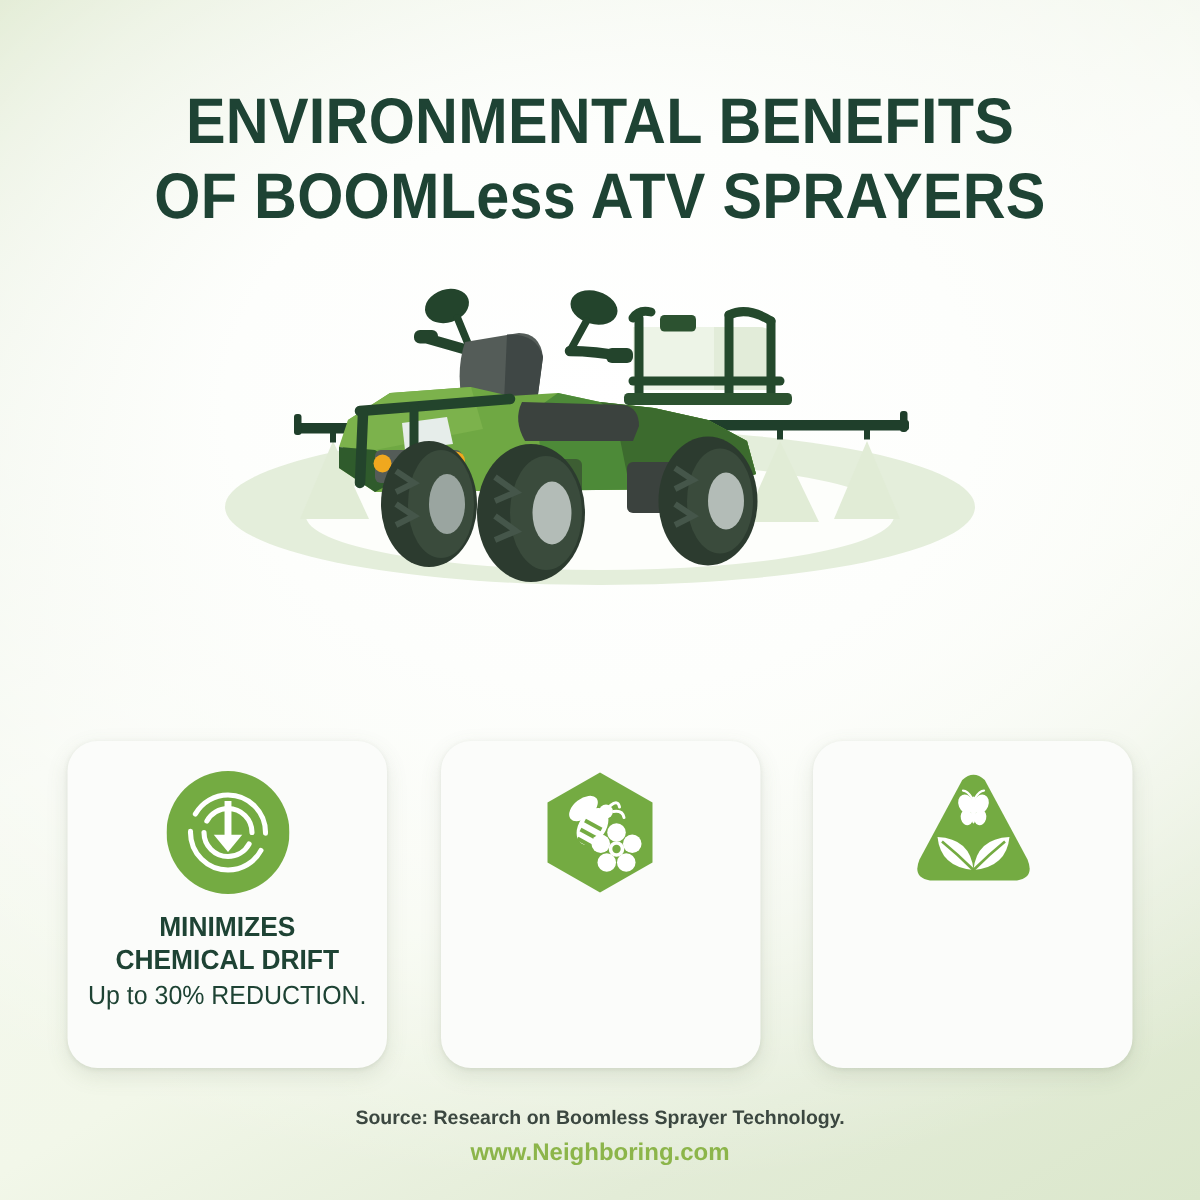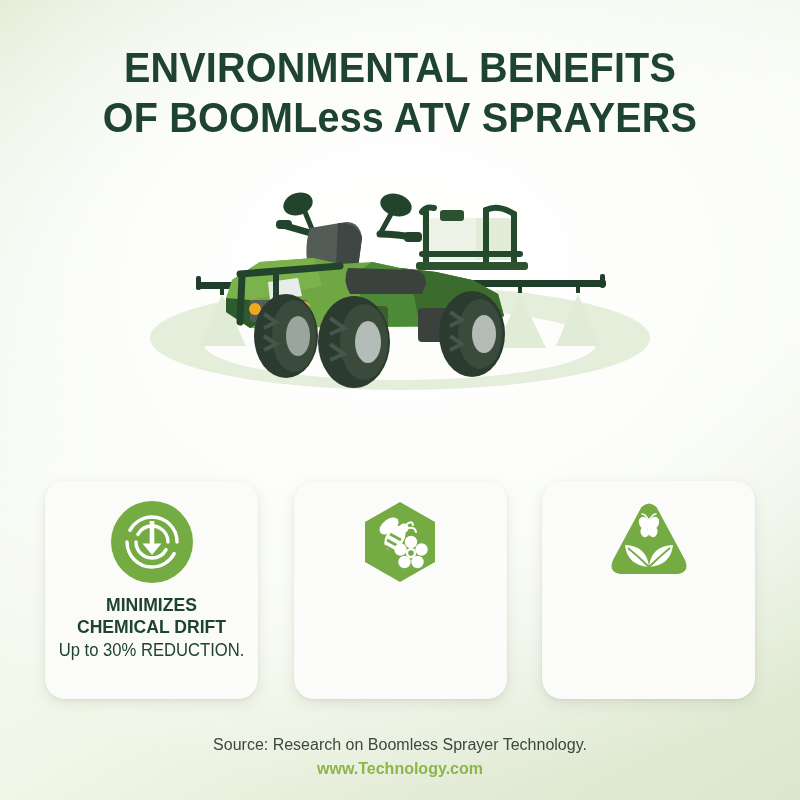--- a/index.html
+++ b/index.html
@@ -21,21 +21,21 @@
     box-sizing: border-box;
     background:
       radial-gradient(120% 90% at 50% 34%, #ffffff 0%, #fdfefc 26%, rgba(255,255,255,0.55) 48%, rgba(255,255,255,0) 72%),
       linear-gradient(150deg, #d5e3c1 0%, #e7efdd 22%, #f4f8ee 42%, #f2f7e9 62%, #e3ecd7 82%, #dbe7cc 100%);
     overflow: hidden;
   }
 
   
   .title-block {
     position: absolute;
-    top: 42px;
+    top: 56px;
     left: 0;
     width: 800px;
     text-align: center;
   }
   .title-line {
     font-size: 43px;
     line-height: 50px;
     font-weight: bold;
     letter-spacing: 0.2px;
     color: #1e4334;
@@ -58,21 +58,21 @@
   }
   .illustration svg {
     display: block;
     width: 600px;
     height: 230px;
   }
 
   
   .cards {
     position: absolute;
-    top: 481px;
+    top: 494px;
     left: 45px;
     width: 710px;
     height: 218px;
     display: flex;
     justify-content: space-between;
   }
   .card {
     position: relative;
     width: 213px;
     height: 218px;
@@ -119,23 +119,23 @@
 
   
   .footer {
     position: absolute;
     top: 735px;
     left: 0;
     width: 800px;
     text-align: center;
   }
   .footer-source {
-    font-size: 16px;
+    font-size: 13px;
     line-height: 20px;
-    font-weight: normal;
+    font-weight: bold;
     color: #3b4740;
   }
   .footer-url {
     font-size: 16px;
     line-height: 23px;
     font-weight: bold;
     color: #8cb54a;
     margin-top: 2px;
   }
 </style>
@@ -311,16 +311,16 @@
           <path d="M41 66 Q31 56 20 47" stroke="#74ab42" stroke-width="1.8" fill="none"></path>
           <path d="M41 66 Q51 56 62 47" stroke="#74ab42" stroke-width="1.8" fill="none"></path>
         </svg>
       </div>
     </div>
 
   </div>
 
   <div class="footer">
     <div class="footer-source">Source: Research on Boomless Sprayer Technology.</div>
-    <div class="footer-url">www.Technology.com</div>
+    <div class="footer-url">www.Neighboring.com</div>
   </div>
 
 </div>
 
 </body></html>

